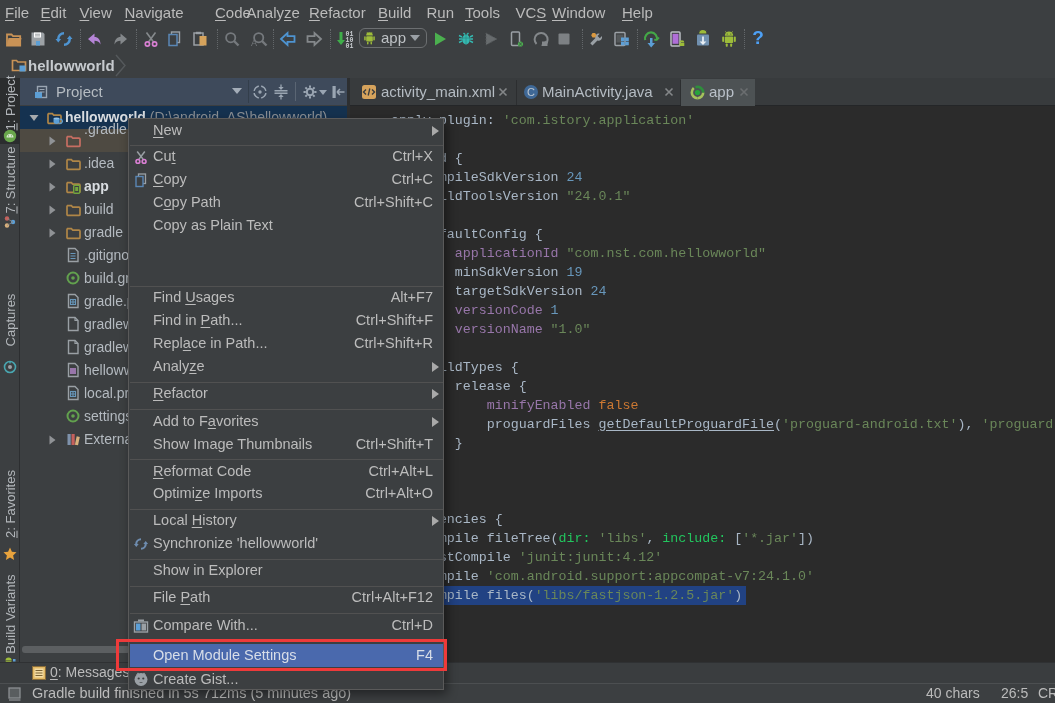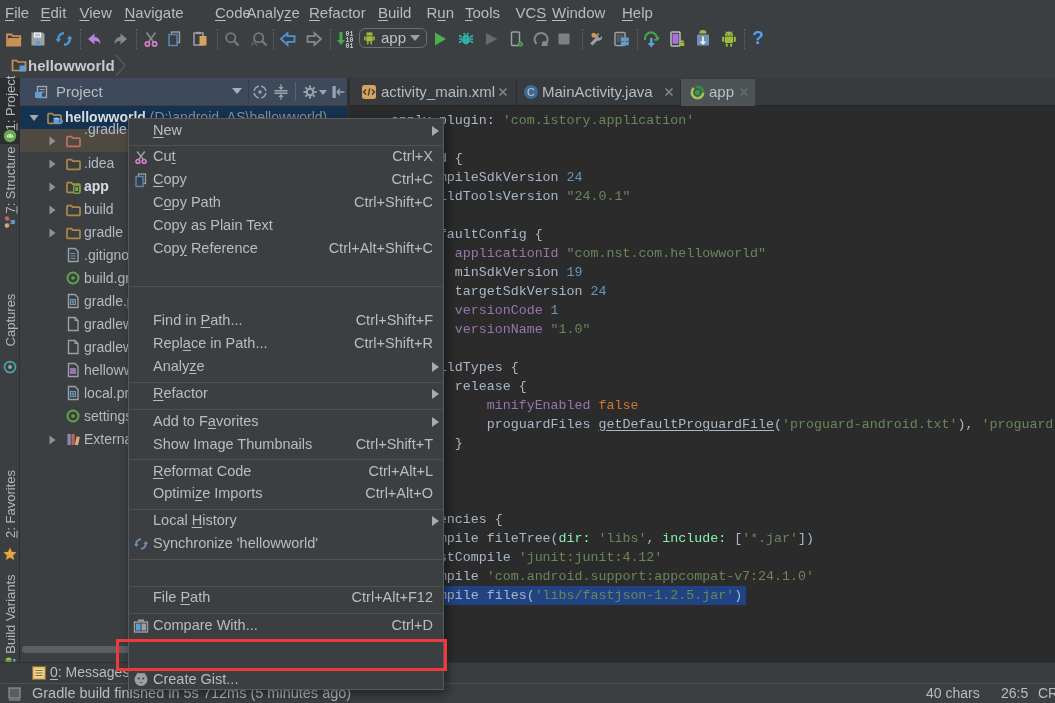--- a/index.html
+++ b/index.html
@@ -10,21 +10,21 @@
 .ico{position:absolute}
 svg{display:block;overflow:visible}
 .tl{position:absolute;height:23px;line-height:23px;font-size:14px;color:#b4bac0;white-space:pre}
 .mi{position:absolute;left:1px;width:314px;height:23px;line-height:23px;font-size:14.5px;color:#bcbcbc;white-space:pre}
 .ml{position:absolute;left:23px;top:0}
 .ms{position:absolute;right:11px;top:0}
 .sep{position:absolute;left:1px;width:314px;height:1px;background:#515151}
 .sub{position:absolute;right:5px;top:7px;width:0;height:0;border:5px solid transparent;border-left:7px solid #a9a9a9;border-right:none}
 .vt{position:absolute;color:#b2b6ba;font-size:13px;white-space:pre;transform:translate(-50%,-50%) rotate(-90deg)}
 .code{position:absolute;font-family:"Liberation Mono",monospace;font-size:13.3px;line-height:19px;white-space:pre;color:#a9b7c6}
-.g{color:#6a8759}.bl{color:#6897bb}.pu{color:#9876aa}.o{color:#cc7832}.na{color:#86efac}
+.g{color:#6a8759}.bl{color:#6897bb}.pu{color:#9876aa}.o{color:#cc7832}.na{color:#22c55e}
 u{text-underline-offset:2px}
 .dots{position:absolute;top:29px;height:20px;width:0;border-left:1px dotted #63676a}
 </style></head><body>
 <div id="root">
 
 <div class="mb" style="left:5px"><u>F</u>ile</div>
 <div class="mb" style="left:40.5px"><u>E</u>dit</div>
 <div class="mb" style="left:79.5px"><u>V</u>iew</div>
 <div class="mb" style="left:124.5px"><u>N</u>avigate</div>
 <div class="mb" style="left:215px"><u>C</u>ode</div>
@@ -595,41 +595,43 @@
             <path d="M11.8 2.5 L5.6 10.6" stroke="#9aa0a5" stroke-width="1.5" fill="none"></path>
             <circle cx="4.9" cy="12.4" r="1.9" fill="none" stroke="#d97fd3" stroke-width="1.6"></circle>
             <circle cx="11.1" cy="12.4" r="1.9" fill="none" stroke="#d97fd3" stroke-width="1.6"></circle>
           </svg></span><span class="ml">Cu<u>t</u></span><span class="ms">Ctrl+X</span></div>
 <div class="mi" style="top:49.0px"><span style="position:absolute;left:3px;top:3.5px"><svg width="16" height="16">
             <rect x="5.5" y="2" width="7" height="9.5" fill="none" stroke="#9aa0a5" stroke-width="1.3"></rect>
             <rect x="3" y="4.5" width="7" height="10" fill="#3c3f41" stroke="#5a87b5" stroke-width="1.4"></rect>
           </svg></span><span class="ml"><u>C</u>opy</span><span class="ms">Ctrl+C</span></div>
 <div class="mi" style="top:72.0px"><span class="ml">C<u>o</u>py Path</span><span class="ms">Ctrl+Shift+C</span></div>
 <div class="mi" style="top:95.0px"><span class="ml">Copy as Plain Text</span></div>
-<div class="mi" style="top:118.0px"><span class="ml">Cop<u>y</u> Reference</span><span class="ms">Ctrl+Alt+Shift+C</span></div>
+<div class="mi" style="top:167.0px"><span class="ml">Find <u>U</u>sages</span><span class="ms">Alt+F7</span></div>
 <div class="mi" style="top:190.0px"><span class="ml">Find in <u>P</u>ath...</span><span class="ms">Ctrl+Shift+F</span></div>
 <div class="mi" style="top:213.0px"><span class="ml">Repl<u>a</u>ce in Path...</span><span class="ms">Ctrl+Shift+R</span></div>
 <div class="mi" style="top:236.0px"><span class="ml">Analy<u>z</u>e</span><span class="sub"></span></div>
 <div class="mi" style="top:263.0px"><span class="ml"><u>R</u>efactor</span><span class="sub"></span></div>
 <div class="mi" style="top:290.5px"><span class="ml">Add to F<u>a</u>vorites</span><span class="sub"></span></div>
 <div class="mi" style="top:313.5px"><span class="ml">Show Image Thumbnails</span><span class="ms">Ctrl+Shift+T</span></div>
 <div class="mi" style="top:340.5px"><span class="ml"><u>R</u>eformat Code</span><span class="ms">Ctrl+Alt+L</span></div>
 <div class="mi" style="top:363.0px"><span class="ml">Optimi<u>z</u>e Imports</span><span class="ms">Ctrl+Alt+O</span></div>
 <div class="mi" style="top:390.0px"><span class="ml">Local <u>H</u>istory</span><span class="sub"></span></div>
 <div class="mi" style="top:413.0px"><span style="position:absolute;left:3px;top:3.5px"><svg width="16" height="16">
             <path d="M8 2.2 a5.8 5.8 0 0 0 -5.8 5.8 l-1.3 0 2.4 3 2.4-3 -1.4 0 a3.7 3.7 0 0 1 3.7-3.7z" fill="#6e8caf"></path>
             <path d="M8 13.8 a5.8 5.8 0 0 0 5.8-5.8 l1.3 0 -2.4-3 -2.4 3 1.4 0 a3.7 3.7 0 0 1 -3.7 3.7z" fill="#6e8caf"></path>
           </svg></span><span class="ml">Synchronize 'hellowworld'</span></div>
+<div class="mi" style="top:440.0px"><span class="ml">Show in Explorer</span></div>
 <div class="mi" style="top:467.0px"><span class="ml">File <u>P</u>ath</span><span class="ms">Ctrl+Alt+F12</span></div>
 <div class="mi" style="top:495.0px"><span style="position:absolute;left:3px;top:3.5px"><svg width="16" height="16">
             <rect x="1.5" y="4" width="13" height="10" fill="none" stroke="#9aa0a5" stroke-width="1.4"></rect>
             <rect x="3" y="5.5" width="4.5" height="7" fill="#5c9fd6"></rect>
             <rect x="8.5" y="5.5" width="4.5" height="7" fill="#9aa0a5"></rect>
             <path d="M5 1.5 h6 v2 h-6z" fill="#9aa0a5"></path>
           </svg></span><span class="ml">Compare With...</span><span class="ms">Ctrl+D</span></div>
+<div class="mi" style="top:524.6px;background:#4a69ad;color:#d8dee8"><span class="ml">Open Module Settings</span><span class="ms">F4</span></div>
 <div class="mi" style="top:548.8px"><span style="position:absolute;left:3px;top:3.5px"><svg width="16" height="16">
             <circle cx="8" cy="8.5" r="6.5" fill="#9aa0a5"></circle>
             <path d="M3 4 l2-2.5 1.5 2z M13 4 l-2-2.5 -1.5 2z" fill="#9aa0a5"></path>
             <circle cx="5.7" cy="7.5" r="1.1" fill="#3c3f41"></circle>
             <circle cx="10.3" cy="7.5" r="1.1" fill="#3c3f41"></circle>
             <path d="M6 11 a2.5 2 0 0 0 4 0z" fill="#3c3f41"></path>
           </svg></span><span class="ml">Create Gist...</span></div>
 <div class="sep" style="top:25.8px"></div>
 <div class="sep" style="top:167.0px"></div>
 <div class="sep" style="top:262.5px"></div>

